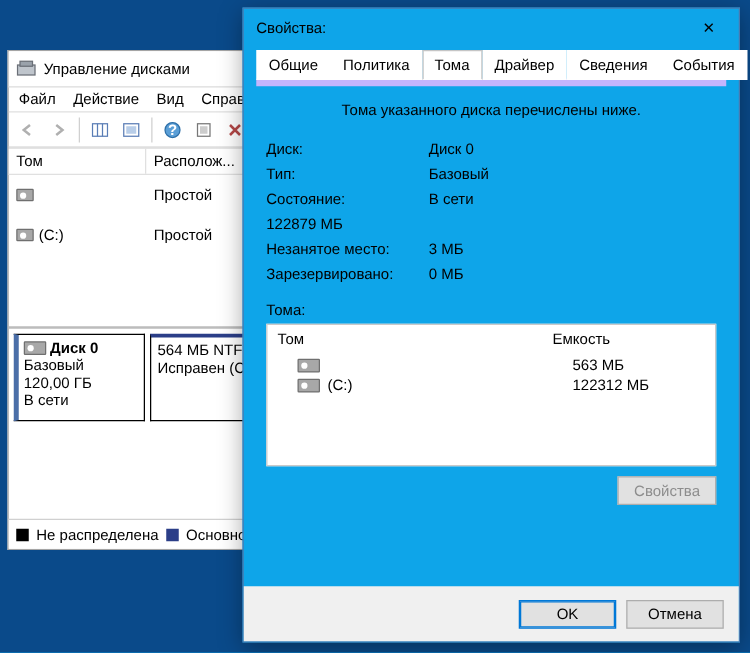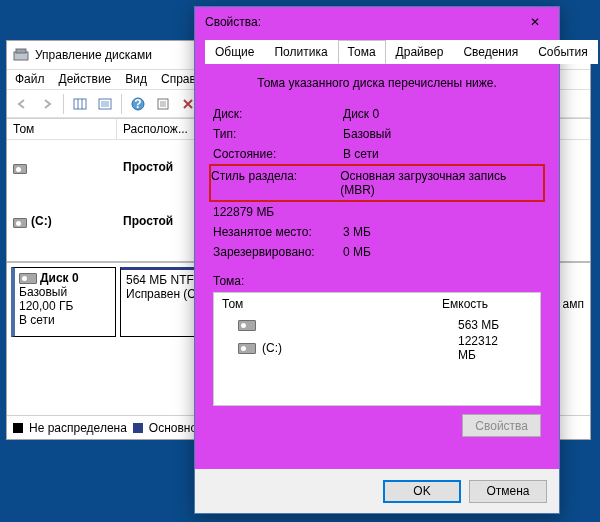--- a/index.html
+++ b/index.html
@@ -11,35 +11,35 @@
   .bg-titlebar { height: 29px; background: #fff; border-bottom: 1px solid #dcdcdc; display: flex; align-items: center; padding: 0 6px; gap: 6px; }
   .bg-titlebar .icon-box { width: 16px; height: 16px; display: inline-flex; align-items: center; justify-content: center; }
   .bg-menubar { height: 20px; display: flex; gap: 14px; padding: 2px 8px; border-bottom:1px solid #e0e0e0;}
   .bg-toolbar { height: 28px; display: flex; align-items: center; gap: 3px; padding: 2px 4px; border-bottom: 1px solid #e0e0e0; }
   .tb-btn { width: 22px; height: 22px; border: 1px solid transparent; display:flex; align-items:center; justify-content:center; color:#555;}
   .tb-divider { width:1px; height:20px; background:#d0d0d0; margin: 0 2px;}
   .bg-table { border-top: 1px solid #d0d0d0;}
   .bg-table-head { display:flex; background:#fff; border-bottom:1px solid #e0e0e0;}
   .bg-th { padding: 3px 6px; border-right: 1px solid #e0e0e0; }
   .bg-row { display:flex;  padding:1px 0;}
-  .bg-td { padding: 19px 6px; display:flex; align-items:flex-end; gap:4px;font-weight:bold;}
+  .bg-td { padding: 8px 6px; display:flex; align-items:center; gap:4px;}
   .bg-td .vol-icon { width:14px; height:10px; }
   .bg-lower { position:absolute; left:0; right:0; bottom:30px; top:220px; border-top:2px solid #bcbcbc; padding:4px;}
   .disk-panel { display:flex; gap:4px; height:70px; }
   .disk-left { width:105px; border:1px solid #000; background:#fff; border-left:4px solid #4a6ea8; padding:3px 4px;}
   .disk-left .row1 { display:flex; align-items:center; gap:3px;}
   .part-box { width:100px; border:1px solid #000; background:#fff; padding:3px 5px; border-top:3px solid #2b3e88;}
   .legend { position:absolute; left:0; right:0; bottom:0; height:24px; border-top:1px solid #d0d0d0; display:flex; align-items:center; gap:6px; padding:0 6px; background:#fff;}
   .legend-swatch { width:10px; height:10px; display:inline-block; }
 
   
-  .dlg { position: absolute; left: 194px; top: 6px; width: 366px; height: 508px; background: #d946ef; border: 1px solid #4a7ab0; box-shadow: 0 4px 18px rgba(0,0,0,0.35); }
+  .dlg { position: absolute; left: 194px; top: 6px; width: 398px; height: 508px; background: #0ea5e9; border: 1px solid #4a7ab0; box-shadow: 0 4px 18px rgba(0,0,0,0.35); }
   .dlg-title { height: 30px; display: flex; align-items: center; justify-content: space-between; padding: 0 2px 0 10px; }
   .dlg-title .close { width: 44px; height: 28px; display:flex; align-items:center; justify-content:center; font-size: 14px; }
-  .dlg-tabs { display:flex; border-bottom:1px solid #c4b5fd; margin: 0 10px; padding-top: 2px; gap:0;}
+  .dlg-tabs { display:flex; border-bottom:6px solid #c4b5fd; margin: 0 10px; padding-top: 2px; gap:0;}
   .tab { padding: 4px 9px; border:1px solid transparent; border-bottom:none; color:#000; cursor:default; position:relative; top:1px; background:#fff;}
   .tab.active { border-color:#c5c5c5; border-bottom:1px solid #fff; background:#fff; z-index:2;}
   .dlg-body { padding: 12px 18px 10px 18px; }
   .intro { margin-bottom: 14px; text-align: center; }
   .info-rows .r { display:flex; padding: 3px 0; }
   .info-rows .k { width: 130px; }
   .highlight-red { border: 2px solid #d21c1c; padding: 1px 2px; margin-left:-4px; margin-right:-4px;}
   .section-label { margin-top: 12px; margin-bottom:4px;}
   .vol-box { border:1px solid #c9c9c9; height: 114px; background:#fff; }
   .vol-head { display:flex; padding: 4px 8px 6px 8px; }
@@ -212,24 +212,20 @@
             <span>Диск 0</span>
           </div>
         <div class="r">
             <span class="k">Тип:</span>
             <span>Базовый</span>
           </div>
         <div class="r">
             <span class="k">Состояние:</span>
             <span>В сети</span>
           </div>
-        <div class="r highlight-red">
-            <span class="k">Стиль раздела:</span>
-            <span>Основная загрузочная запись (MBR)</span>
-          </div>
         <div class="r">
             <span>122879 МБ</span>
           </div>
         <div class="r">
             <span class="k">Незанятое место:</span>
             <span>3 МБ</span>
           </div>
         <div class="r">
             <span class="k">Зарезервировано:</span>
             <span>0 МБ</span>

